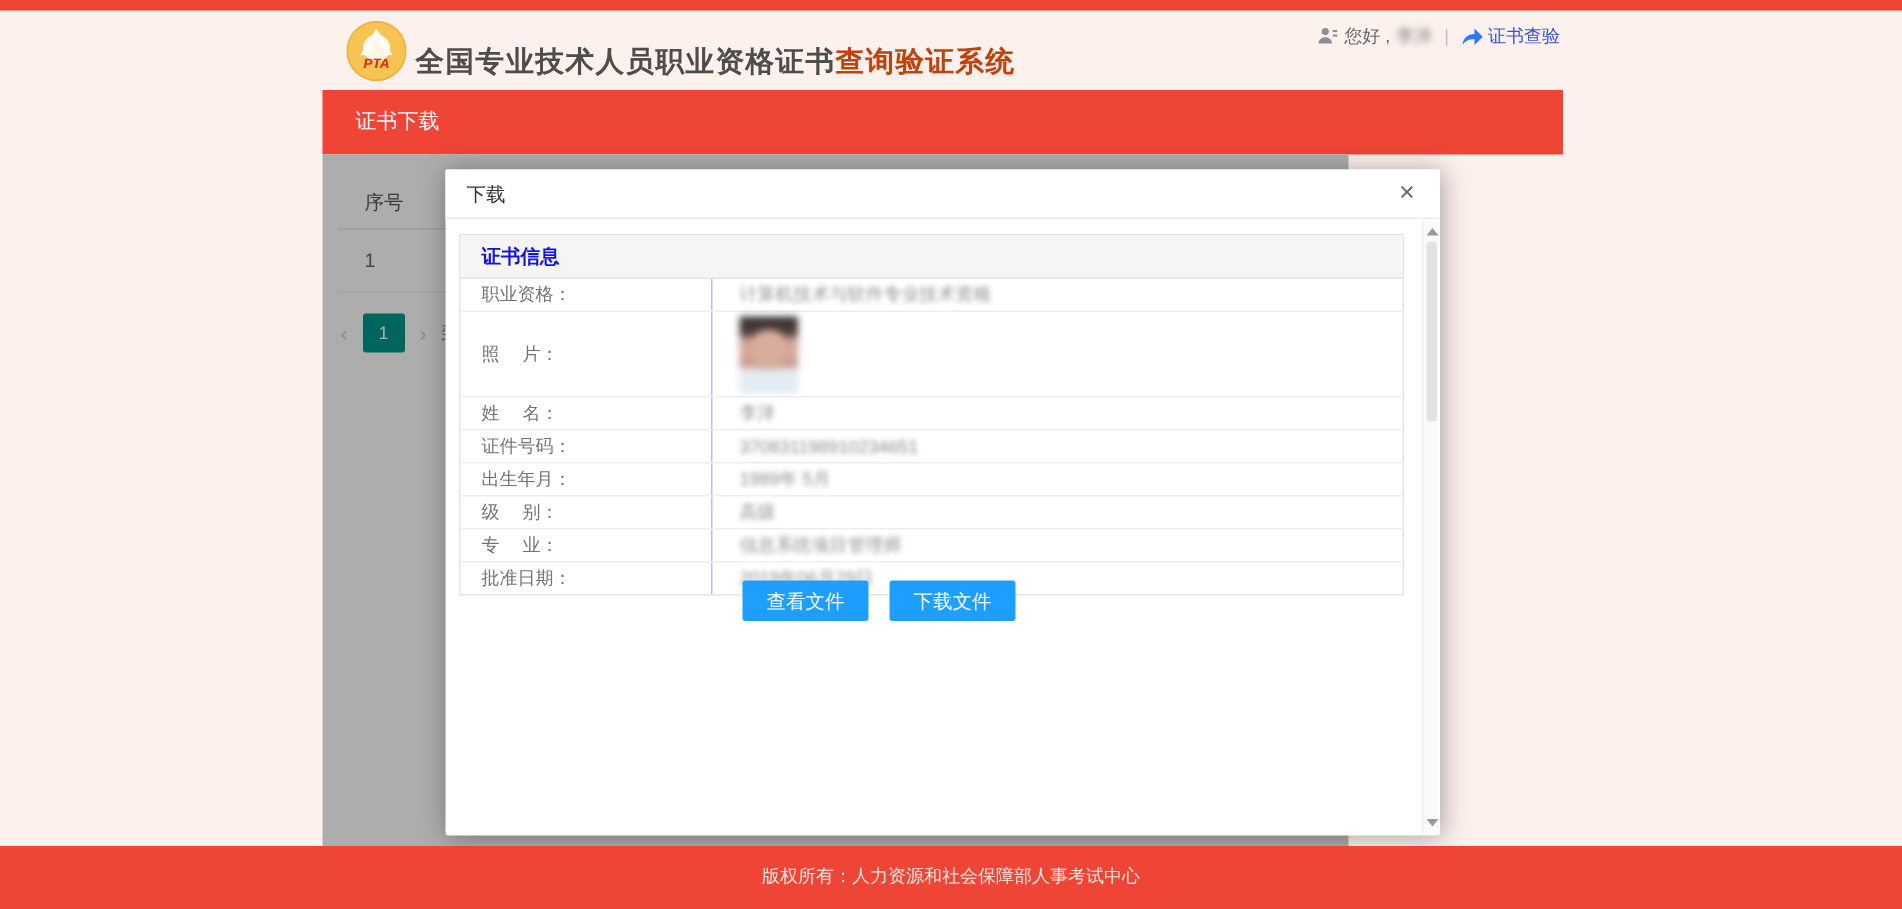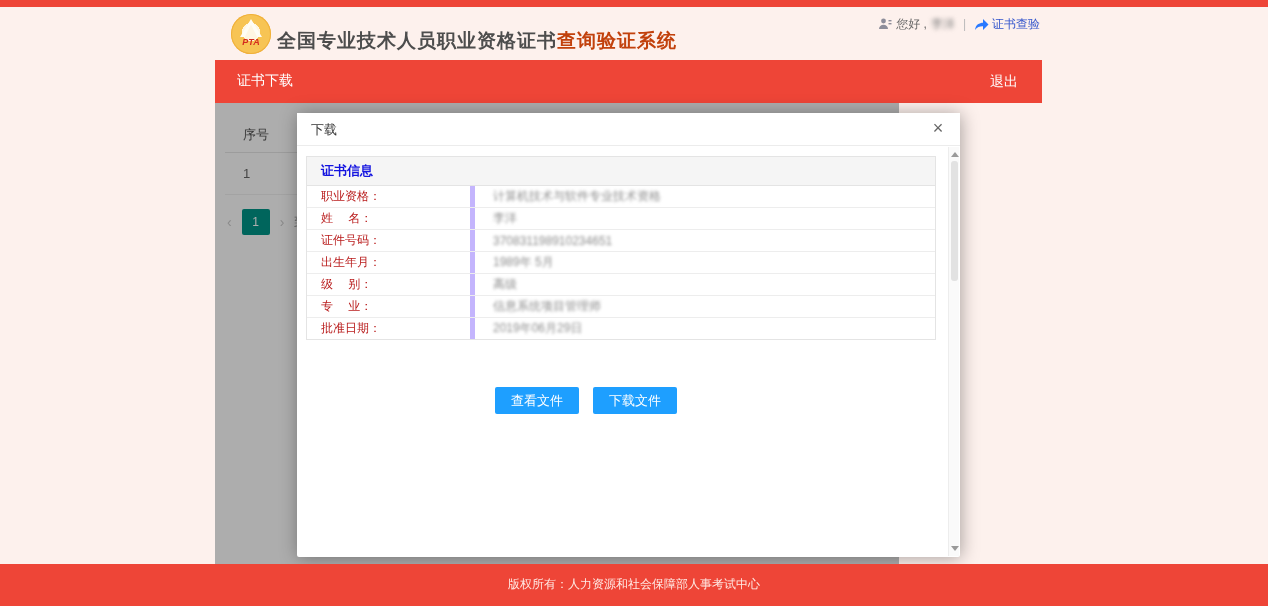--- a/index.html
+++ b/index.html
@@ -84,21 +84,21 @@
     box-shadow:1px 1px 18px rgba(0,0,0,.35); border-radius:2px;
   }
   .modal-head { height:33px; line-height:33px; padding:0 14px; font-size:13px; color:#333; border-bottom:1px solid #ececec; position:relative; background:#fff; }
   .modal-close { position:absolute; right:10px; top:0; width:24px; text-align:center; font-size:18px; color:#666; cursor:pointer; line-height:31px; }
   .modal-body { position:absolute; top:34px; left:0; right:0; bottom:0; overflow:hidden; }
 
   .cert-table { position:absolute; left:9px; top:9px; width:630px; border:1px solid #e4e4e4; background:#fff; }
   .cert-title { background:#f5f5f5; color:#1414e0; font-weight:bold; font-size:13px; padding:5px 14px; border-bottom:1px solid #e4e4e4; }
   .crow { display:flex; border-bottom:1px solid #ededed; font-size:12px; min-height:18px; }
   .crow:last-child { border-bottom:none; }
-  .crow .lbl { width:168px; flex:0 0 auto; padding:2px 14px; color:#b91c1c; border-right:5px solid #c4b5fd; display:flex; align-items:center; }
+  .crow .lbl { width:168px; flex:0 0 auto; padding:2px 14px; color:#737373; border-right:1px solid #c4b5fd; display:flex; align-items:center; }
   .crow .val { padding:2px 18px; color:#8e8e8e; display:flex; align-items:center; }
   .crow .val.blurred { filter:blur(1.7px); }
   .crow.photo-row { height:57px; }
   .photo { width:39px; height:51px; overflow:hidden; filter:blur(2.5px); border-radius:1px;
     background:
       linear-gradient(180deg, #3a3233 0%, #4a3c38 22%, #c9a091 30%, #d8ab9c 48%, #c59486 62%, #e9eef4 72%, #dfe8f2 100%);
   }
   .photo .face { width:25px; height:26px; margin:9px auto 0; background:radial-gradient(ellipse at 50% 45%, #d9ad9d 0 60%, #b98d7d 100%); border-radius:45%; }
 
   .file-btns { position:absolute; left:198px; top:240px; display:flex; gap:14px; }
@@ -153,21 +153,20 @@
             <path d="M1 12 C1.5 6.5 5.5 4.8 9 4.7 V1 L14.5 6.5 L9 12 V8.2 C6 8.1 3 8.8 1 12 Z" fill="#2979ff"></path>
           </svg>
       </span>
       <span>证书查验</span>
     </a>
   </div>
 </div>
 
 <div class="nav">
   <div class="nav-item">证书下载</div>
-  <div class="nav-logout">退出</div>
 </div>
 
 <div class="content">
   <div class="grid">
     <div class="grid-head">
       <div class="cell-index">序号</div>
       <div class="cell-action">操作</div>
     </div>
     <div class="grid-row">
       <div class="cell-index">1</div>
@@ -193,20 +192,28 @@
     </div>
     <div class="modal-body">
       <div class="cert-table">
         <div class="cert-title">证书信息</div>
 
         <div class="crow">
           <div class="lbl">职业资格：</div>
           <div class="val blurred">计算机技术与软件专业技术资格</div>
         </div>
 
+        <div class="crow photo-row">
+          <div class="lbl">照　 片：</div>
+          <div class="val">
+            <div class="photo">
+                <div class="face"></div>
+              </div>
+          </div>
+        </div>
 
         <div class="crow">
           <div class="lbl">姓　 名：</div>
           <div class="val blurred">李洋</div>
         </div>
 
         <div class="crow">
           <div class="lbl">证件号码：</div>
           <div class="val blurred">370831198910234651</div>
         </div>

